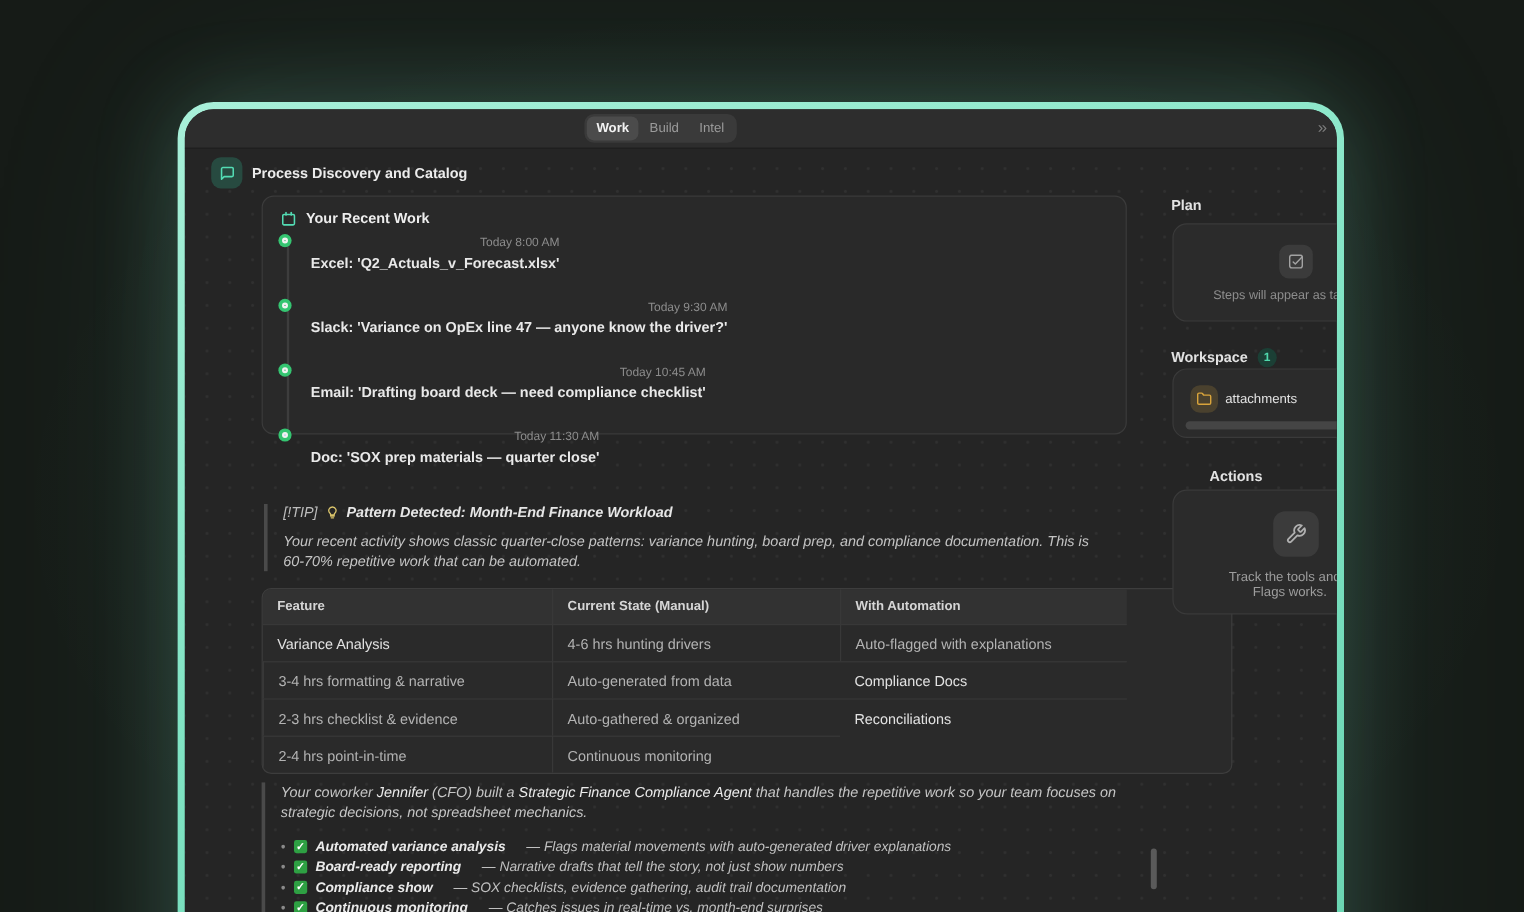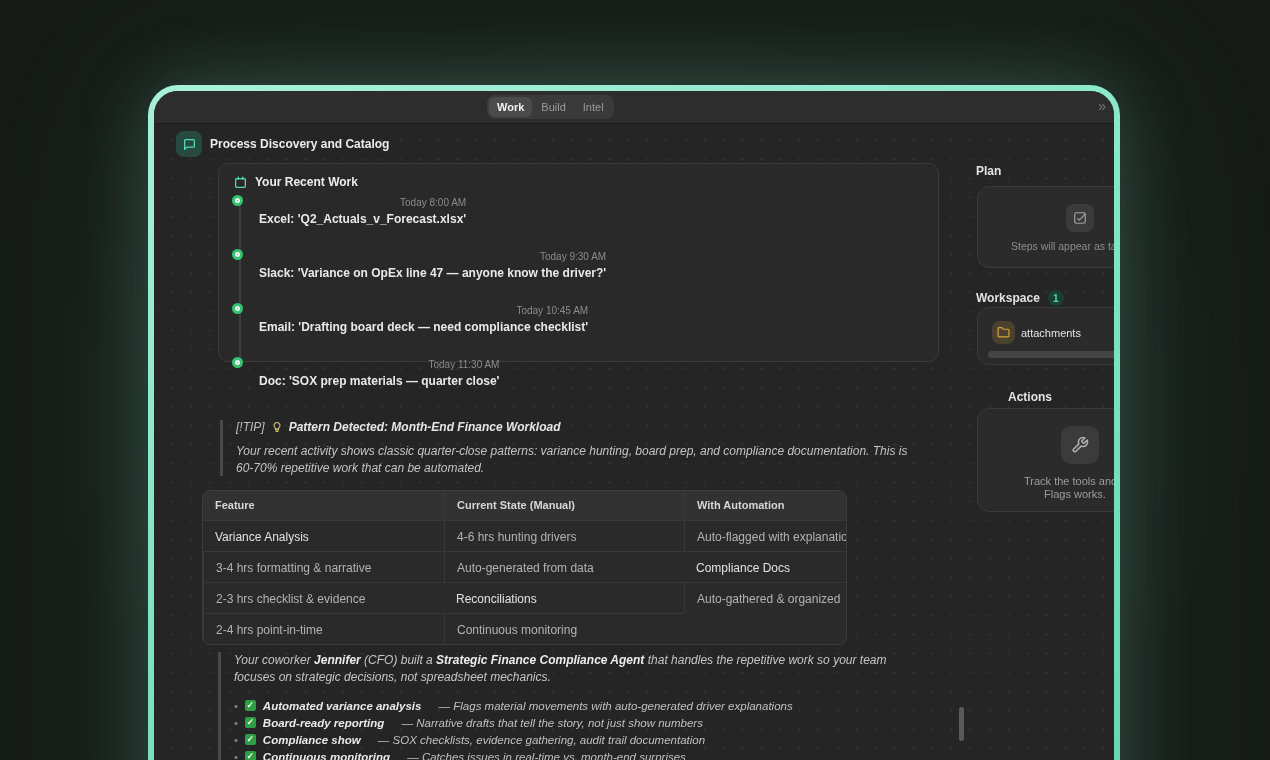--- a/index.html
+++ b/index.html
@@ -70,34 +70,34 @@
 
   
   .tip { position:absolute; left:66px; top:296px; width:706px; border-left:3px solid #4a4a4a; padding-left:13px; font-style:italic; }
   .tip-title { font-size:12px; color:#e6e6e6; display:flex; align-items:center; gap:6px; }
   .tip-prefix { color:#bdbdbd; }
   .tip-title b { font-weight:700; }
   .tip-body { margin-top:9px; font-size:12px; color:#c4c4c4; line-height:16.5px; }
 
   
   .grid-table {
-    position:absolute; left:48px; top:366px; width:645px;
+    position:absolute; left:64px; top:366px; width:809px;
     border:1px solid #3d3d3d; border-radius:8px; overflow:hidden;
     display:grid; grid-template-columns:241px 240px 239px;
     background:#2a2a2a;
   }
   .th { background:#323232; color:#d6d6d6; font-size:11px; font-weight:700; padding:8px 12px; height:29px; }
   .td { font-size:12px; padding:9px 12px; height:31px; border-top:1px solid #383838; color:#b3b3b3; }
   .td.c0 { color:#e2e2e2; }
   .th.c1,.th.c2,.td.c1,.td.c2 { border-left:1px solid #383838; }
 
   
   .summary { position:absolute; left:64px; top:528px; width:712px; border-left:3px solid #4a4a4a; padding-left:13px; font-style:italic; }
   .sum-p { font-size:12px; color:#c6c6c6; line-height:16.5px; }
-  .sum-p b { color:#ececec; font-weight:700; }
+  .sum-p b { color:#ececec; font-weight:400; }
   .bullets { margin-top:12px; list-style:none; }
   .bullets li { display:flex; align-items:center; gap:7px; font-size:11.5px; color:#c0c0c0; height:17px; }
   .bdot { color:#8a8a8a; font-size:11px; }
   .chk {
     width:11px; height:11px; border-radius:2px; background:#2ea043; flex:none;
     color:#fff; font-size:9px; line-height:11px; text-align:center; font-style:normal; font-weight:700;
   }
   .bullets b { color:#eaeaea; }
 
   .chat-scrollbar { position:absolute; left:805px; top:583px; width:5px; height:34px; border-radius:3px; background:#5a5a5a; }
@@ -197,23 +197,23 @@
 
         <div class="td c0">Variance Analysis</div>
         <div class="td c1">4-6 hrs hunting drivers</div>
         <div class="td c2">Auto-flagged with explanations</div>
 
         <div class="td c1">3-4 hrs formatting &amp; narrative</div>
         <div class="td c2">Auto-generated from data</div>
 
         <div class="td c0">Compliance Docs</div>
         <div class="td c1">2-3 hrs checklist &amp; evidence</div>
+        <div class="td c2">Auto-gathered &amp; organized</div>
+
         <div class="td c0">Reconciliations</div>
-
-        <div class="td c2">Auto-gathered &amp; organized</div>
         <div class="td c1">2-4 hrs point-in-time</div>
         <div class="td c2">Continuous monitoring</div>
       </div>
 
       <div class="summary">
         <div class="sum-p"><span>Your coworker </span><b>Jennifer</b><span> (CFO) built a </span><b>Strategic Finance Compliance Agent</b><span> that handles the repetitive work so your team focuses on strategic decisions, not spreadsheet mechanics.</span></div>
         <ul class="bullets">
           <li>
             <span class="bdot">•</span>
             <span class="chk">✓</span>

